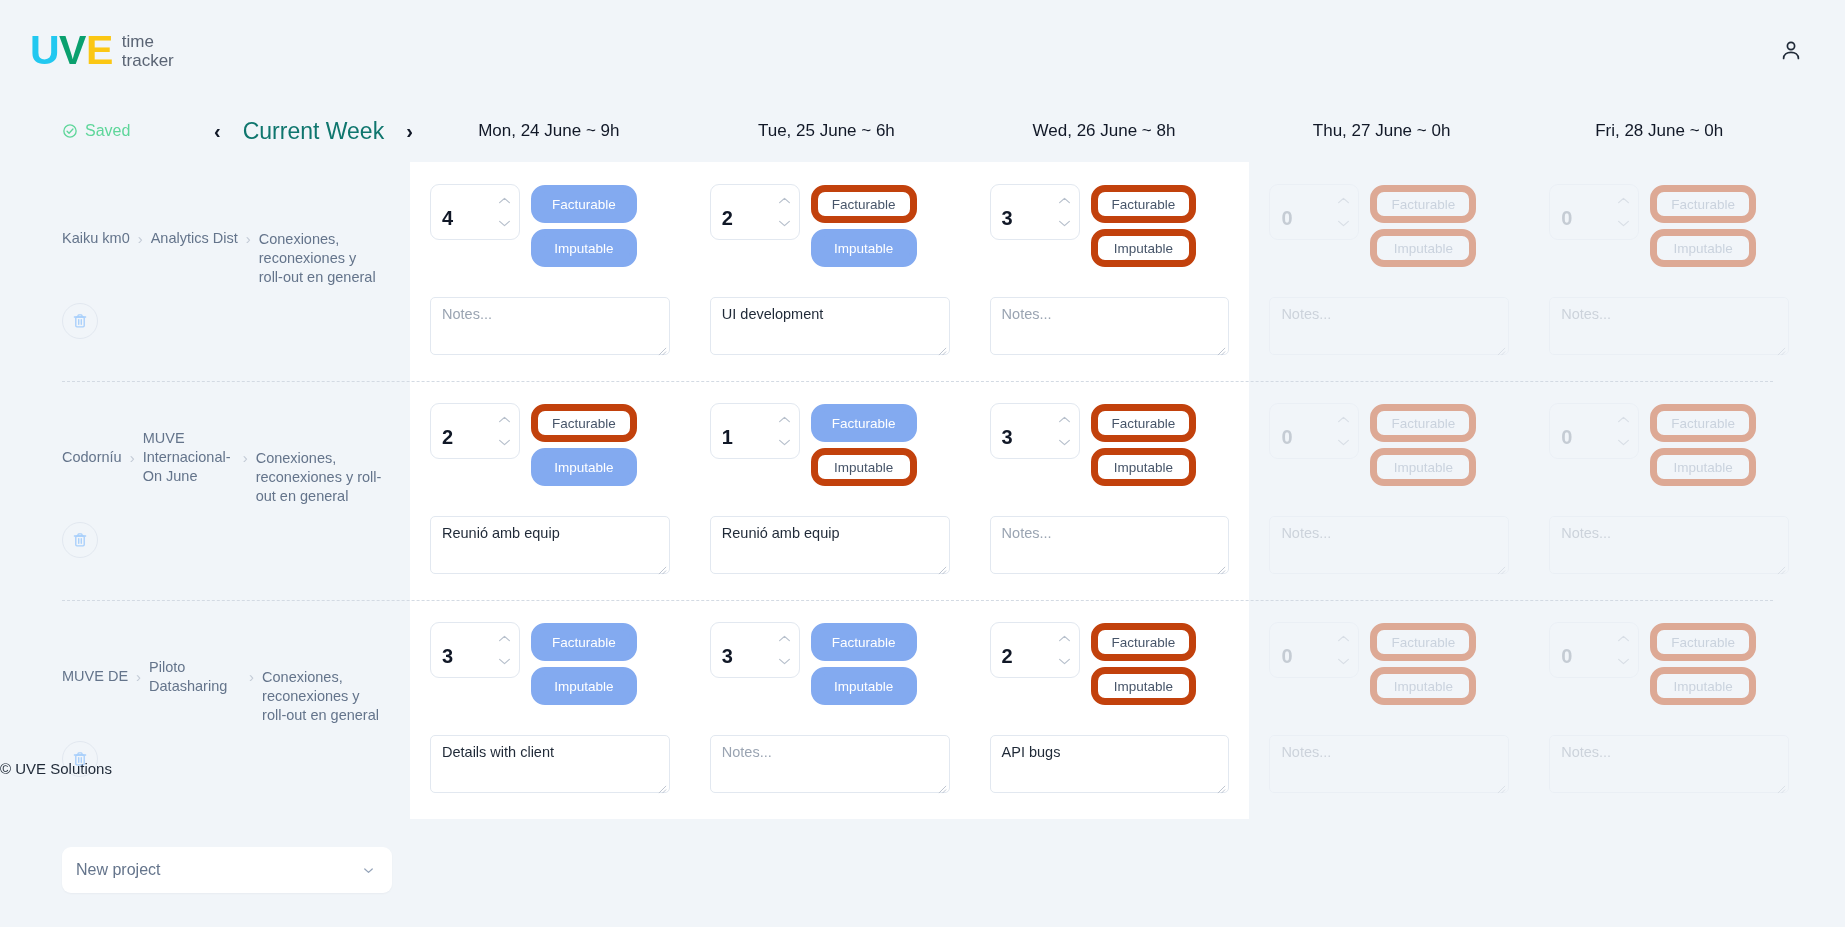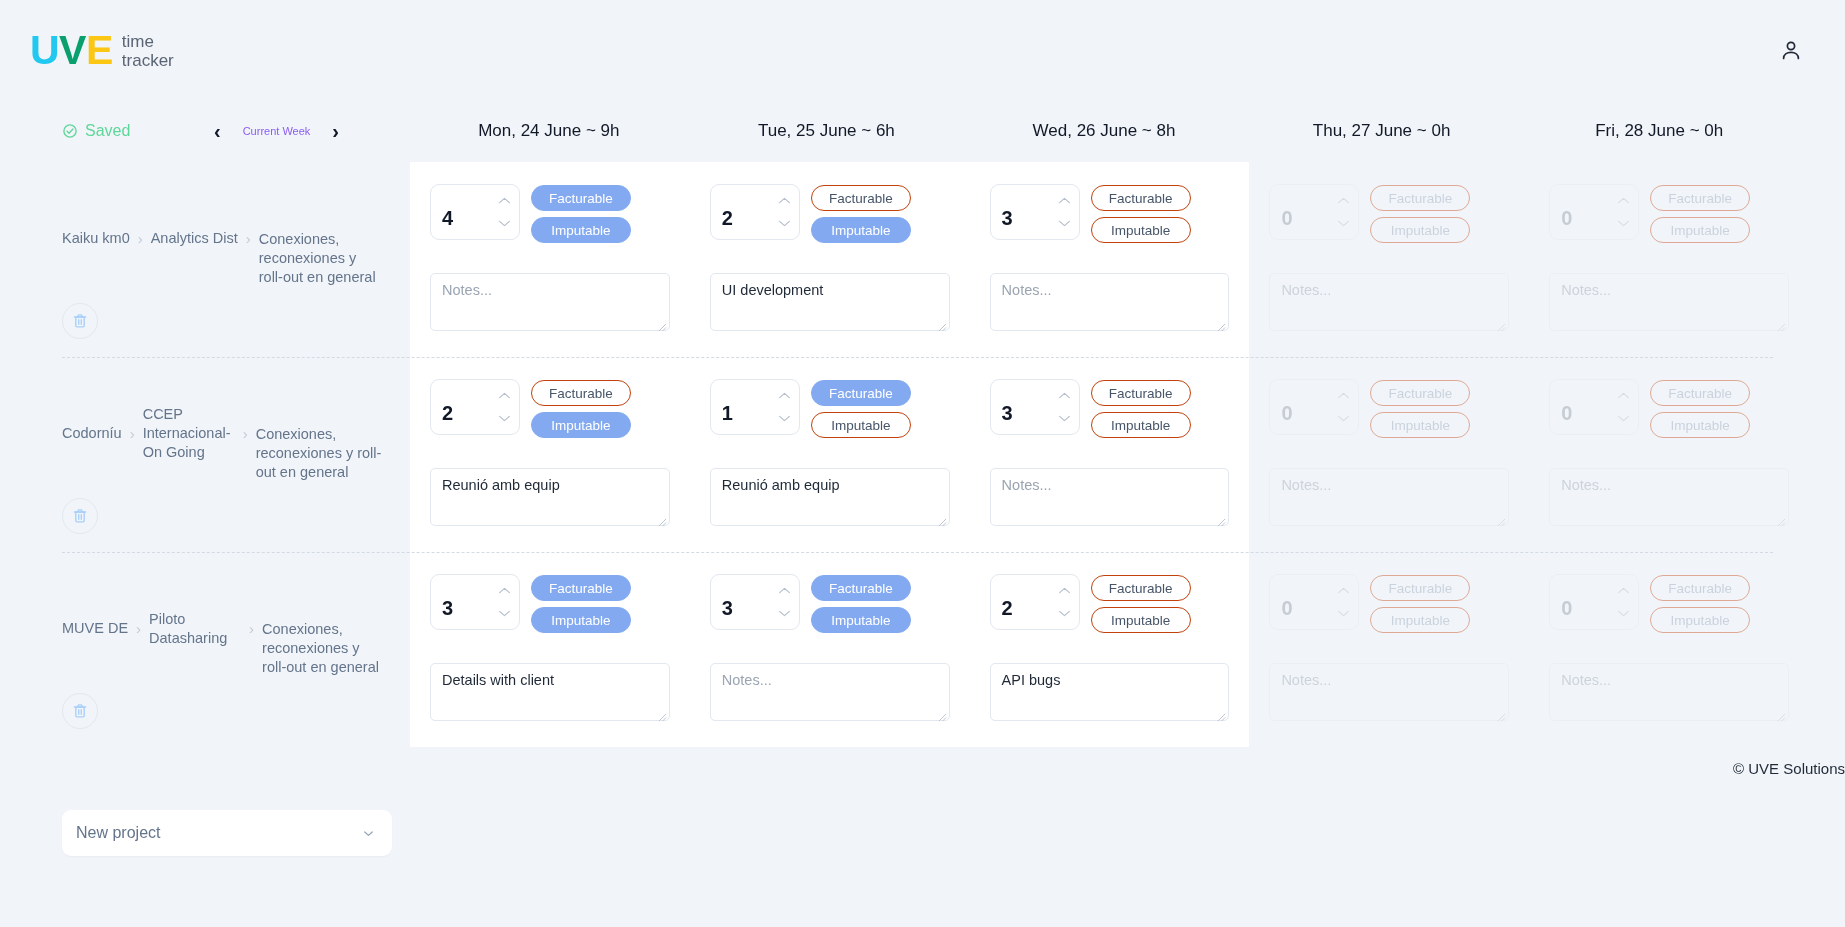--- a/index.html
+++ b/index.html
@@ -84,22 +84,22 @@
   }
   .weeknav .chev {
     font-size: 20px;
     color: #111827;
     cursor: pointer;
     line-height: 1;
     padding: 2px 4px;
     font-weight: bold;
   }
   .weeknav .wk {
-    font-size: 11px;
-    color: #8b5cf6;
+    font-size: 23px;
+    color: #0f766e;
     white-space: nowrap;
   }
   .dayheads {
     position: absolute;
     left: 410px;
     right: 47px;
     display: flex;
   }
   .dayhead {
     flex: 1 1 0;
@@ -240,21 +240,21 @@
     height: 25px;
     min-width: 100px;
     padding: 12px 14px;
     border-radius: 14px;
     font-size: 13.5px;
     display: flex;
     align-items: center;
     justify-content: center;
     cursor: pointer;
     white-space: nowrap;
-    border: 1px solid #c2410c;
+    border: 7px solid #c2410c;
     background: #ffffff;
     color: #475569;
   }
   .pill.on {
     background: #83aaf0;
     border-color: #83aaf0;
     color: #ffffff;
   }
   .daycell.disabled .pill { background: transparent; color: #94a3b8; }
 
@@ -276,21 +276,20 @@
   .notes-wrap { position: relative; margin-top: 20px; }
   .resize-grip {
     position: absolute;
     right: 3px; bottom: 3px;
     pointer-events: none;
   }
 
   
   .newproj-wrap {
     padding: 28px 0 0 62px;
-    margin-top: 35px;
   }
   .newproj {
     width: 330px;
     height: 46px;
     background: #fff;
     border-radius: 9px;
     display: flex;
     align-items: center;
     justify-content: space-between;
     padding: 0 16px 0 14px;
@@ -298,21 +297,21 @@
     color: #64748b;
     cursor: pointer;
     box-shadow: 0 1px 2px rgba(15,23,42,0.04);
   }
 
   
   .footer {
     position: absolute;
     left: 0; right: 0;
     bottom: 150px;
-    text-align: right;
+    text-align: left;
     font-size: 15px;
     color: #1f2937;
   }
 </style>
 </head>
 <body>
 
 <div class="app">
 
   <div class="topbar">
@@ -490,21 +489,21 @@
                   <path d="M9 1L1 9M9 5L5 9"></path>
                 </svg></div>
             </div>
           </div>
         </div>
         <div class="row">
           <div class="projcell">
             <div class="crumbs">
               <span class="crumb crumb-1">Codorníu</span>
               <span class="crumb-sep">›</span>
-              <span class="crumb crumb-2">CCEP Internacional- On Going</span>
+              <span class="crumb crumb-2">MUVE Internacional- On June</span>
               <span class="crumb-sep">›</span>
               <span class="crumb crumb-3">Conexiones, reconexiones y roll-out en general</span>
             </div>
             <div class="trash-btn">
               <svg width="18" height="18" viewBox="0 0 24 24" fill="none" stroke="#a8cffb" stroke-width="1.8">
                 <path d="M4.5 6.6h15" stroke-linecap="round"></path>
                 <path d="M9.3 6.6V5c0-.6.5-1.1 1.1-1.1h3.2c.6 0 1.1.5 1.1 1.1v1.6"></path>
                 <rect x="6.4" y="6.6" width="11.2" height="13.2" rx="1.5"></rect>
                 <path d="M10.3 10.3v6M13.7 10.3v6" stroke-linecap="round"></path>
               </svg>

